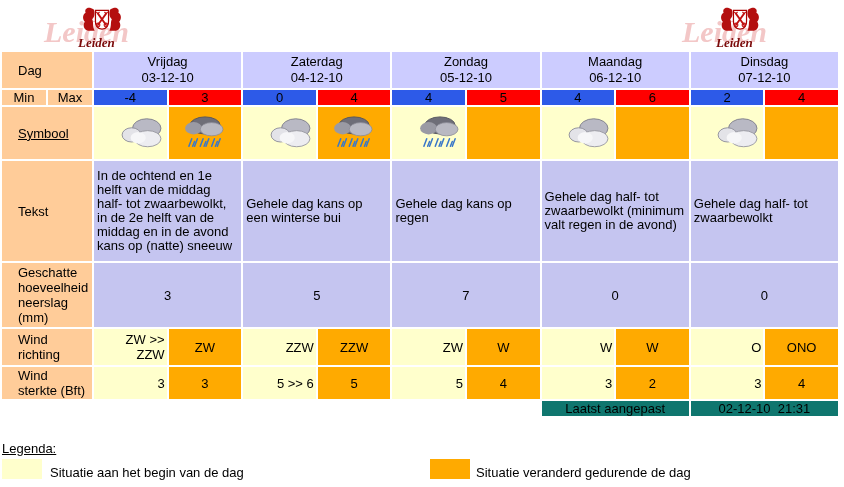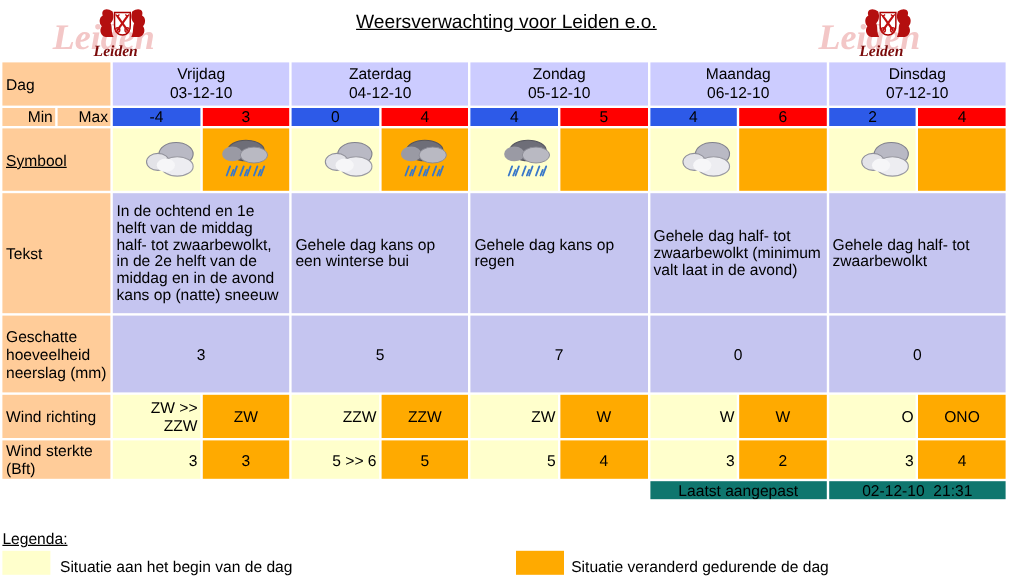--- a/index.html
+++ b/index.html
@@ -11,22 +11,22 @@
   .logo{position:absolute;top:3px;width:120px;height:47px;}
   .logo.left{left:44px;}
   .logo.right{right:42px;}
   .watermark{position:absolute;left:0;top:12px;font-family:"Liberation Serif",serif;font-style:italic;font-weight:bold;font-size:30px;color:#f3c7c7;white-space:nowrap;}
   .crest{position:absolute;left:26px;top:0;width:64px;height:36px;}
   .logo-label{position:absolute;left:34px;top:32px;font-family:"Liberation Serif",serif;font-style:italic;font-weight:bold;font-size:13px;color:#7b0b0b;}
 
   
   table.weather{border-collapse:separate;border-spacing:2px;table-layout:fixed;width:840px;margin-left:0;}
   td{padding:0 2px;text-align:center;vertical-align:middle;overflow:hidden;line-height:15px;}
-  td.label{background:#FFCC99;text-align:left;padding-left:3px;}
-  td.label.center{text-align:right;padding-left:2px;margin-top:40px;}
+  td.label{background:#FFCC99;text-align:left;padding-left:16px;}
+  td.label.center{text-align:center;padding-left:2px;margin-top:40px;}
   td.dayhead{background:#CCCCFF;line-height:16px;}
   td.begin{background:#FFFFCC;text-align:right;}
   td.changed{background:#FFAA00;}
   td.minc{background:#2D5AE8;}
   td.maxc{background:#FF0000;}
   td.lav{background:#C5C5F0;}
   td.text-cell{background:#C5C5F0;text-align:left;padding:2px 3px;line-height:14px;}
   td.updated{background:#0f766e;white-space:pre;}
   td.blank{background:transparent;}
   tr.r-day{height:36px;} tr.r-minmax{height:15px;} tr.r-sym{height:52px;text-decoration:underline;}
@@ -89,21 +89,20 @@
 </svg>
 
 <div class="header">
   <div class="logo left">
     <span class="watermark">Leiden</span>
     <svg class="crest">
         <use href="#icon-crest"></use>
       </svg>
     <span class="logo-label">Leiden</span>
   </div>
-  <div class="page-title">Weersverwachting voor Leiden e.o.</div>
   <div class="logo right">
     <span class="watermark">Leiden</span>
     <svg class="crest">
         <use href="#icon-crest"></use>
       </svg>
     <span class="logo-label">Leiden</span>
   </div>
 </div>
 
 <table class="weather">
@@ -188,21 +187,21 @@
             <use href="#icon-cloud"></use>
           </svg></td>
     <td class="changed"></td>
   </tr>
 
   <tr class="r-tekst">
     <td class="label" colspan="2">Tekst</td>
     <td class="text-cell" colspan="2">In de ochtend en 1e helft van de middag half- tot zwaarbewolkt, in de 2e helft van de middag en in de avond kans op (natte) sneeuw</td>
     <td class="text-cell" colspan="2">Gehele dag kans op een winterse bui</td>
     <td class="text-cell" colspan="2">Gehele dag kans op regen</td>
-    <td class="text-cell" colspan="2">Gehele dag half- tot zwaarbewolkt (minimum valt laat in de avond)</td>
+    <td class="text-cell" colspan="2">Gehele dag half- tot zwaarbewolkt (minimum valt regen in de avond)</td>
     <td class="text-cell" colspan="2">Gehele dag half- tot zwaarbewolkt</td>
   </tr>
 
   <tr class="r-neer">
     <td class="label" colspan="2">Geschatte hoeveelheid neerslag (mm)</td>
     <td class="lav" colspan="2">3</td>
     <td class="lav" colspan="2">5</td>
     <td class="lav" colspan="2">7</td>
     <td class="lav" colspan="2">0</td>
     <td class="lav" colspan="2">0</td>

